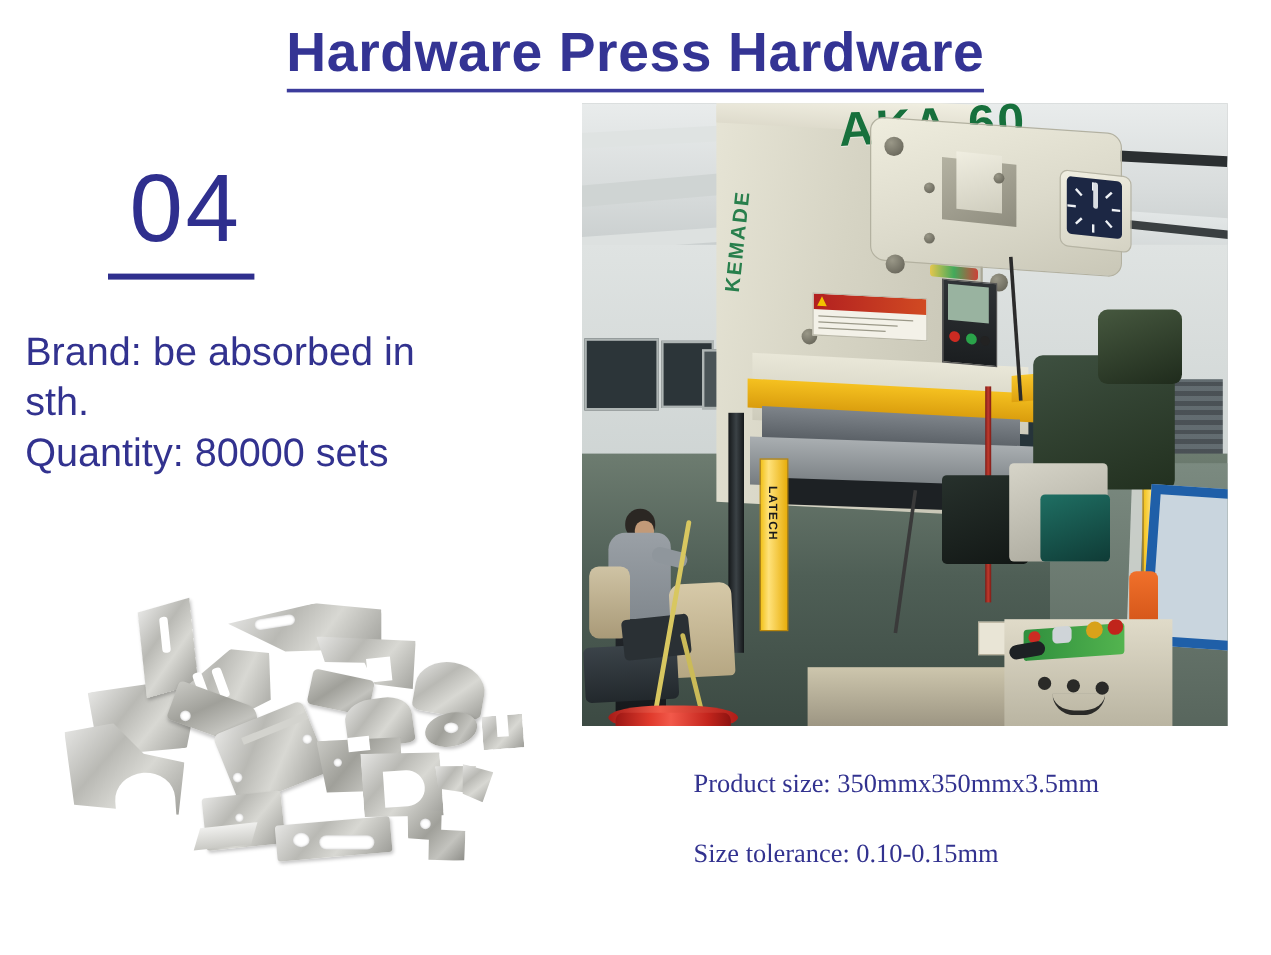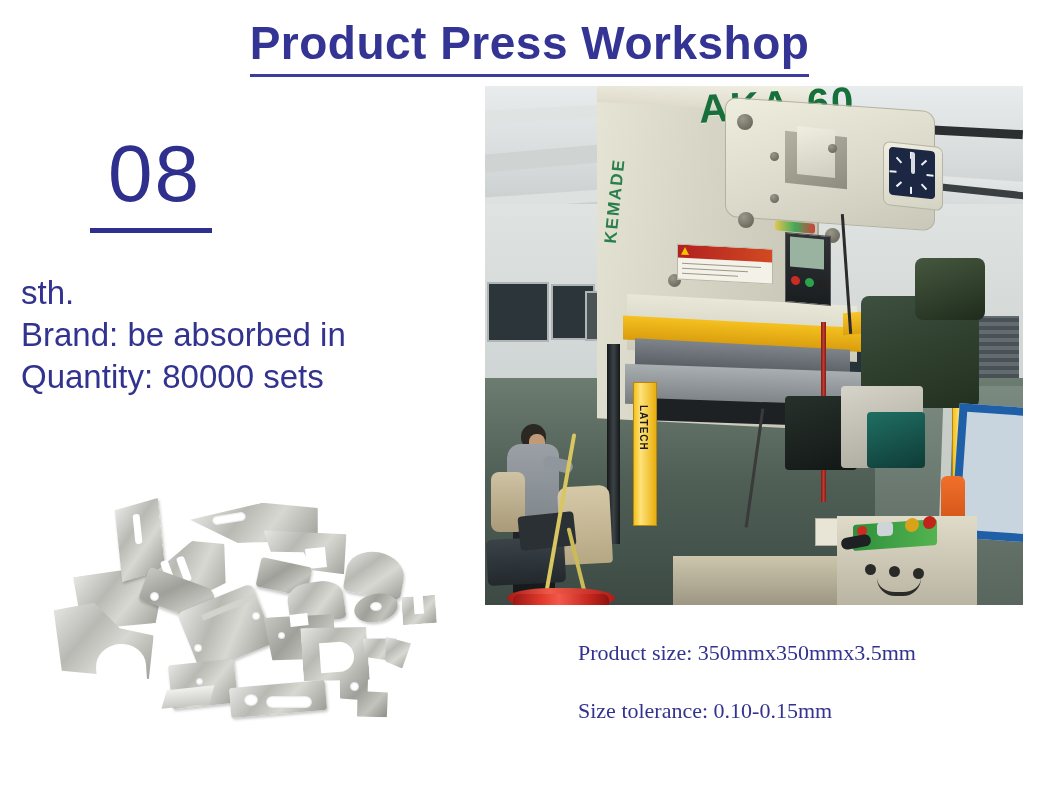--- a/index.html
+++ b/index.html
@@ -565,29 +565,29 @@
   .p18 { left: 306px; top: 188px; width: 48px; height: 44px; transform: rotate(-2deg); clip-path: polygon(0 0,60% 4%,58% 40%,100% 44%,96% 100%,34% 96%,36% 58%,0 54%); }
   .p18h{ left: 316px; top: 196px; width: 9px; height: 9px; }
   .p19 { left: 350px; top: 152px; width: 26px; height: 30px; transform: rotate(6deg); clip-path: polygon(0 0,100% 14%,76% 100%,10% 82%); }
 </style>
 </head>
 <body>
 
 <div id="page">
 
   <div id="page-title">
-    <span class="title-inner">Product Press Workshop</span>
+    <span class="title-inner">Hardware Press Hardware</span>
   </div>
 
-  <div id="slide-number">08</div>
+  <div id="slide-number">04</div>
   <div id="slide-number-rule"></div>
 
   <div id="left-details">
+    <span class="detail-line">Brand: be absorbed in</span>
     <span class="detail-line">sth.</span>
-    <span class="detail-line">Brand: be absorbed in</span>
     <span class="detail-line">Quantity: 80000 sets</span>
   </div>
 
   <div id="specs">
     <span class="spec-line">Product size: 350mmx350mmx3.5mm</span>
     <span class="spec-line">Size tolerance: 0.10-0.15mm</span>
   </div>
 
   <div id="photo-press">
 

